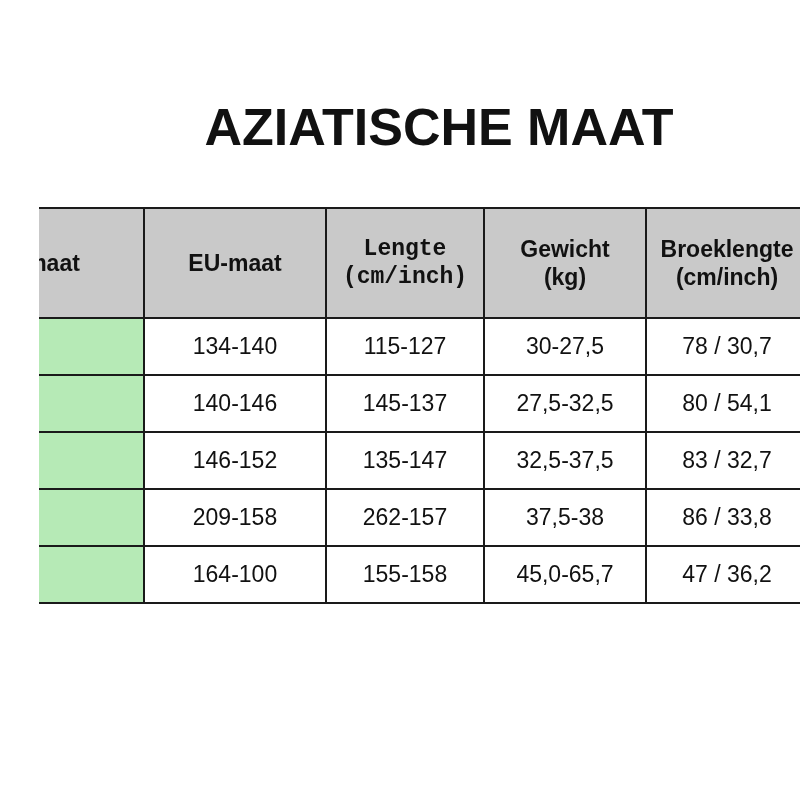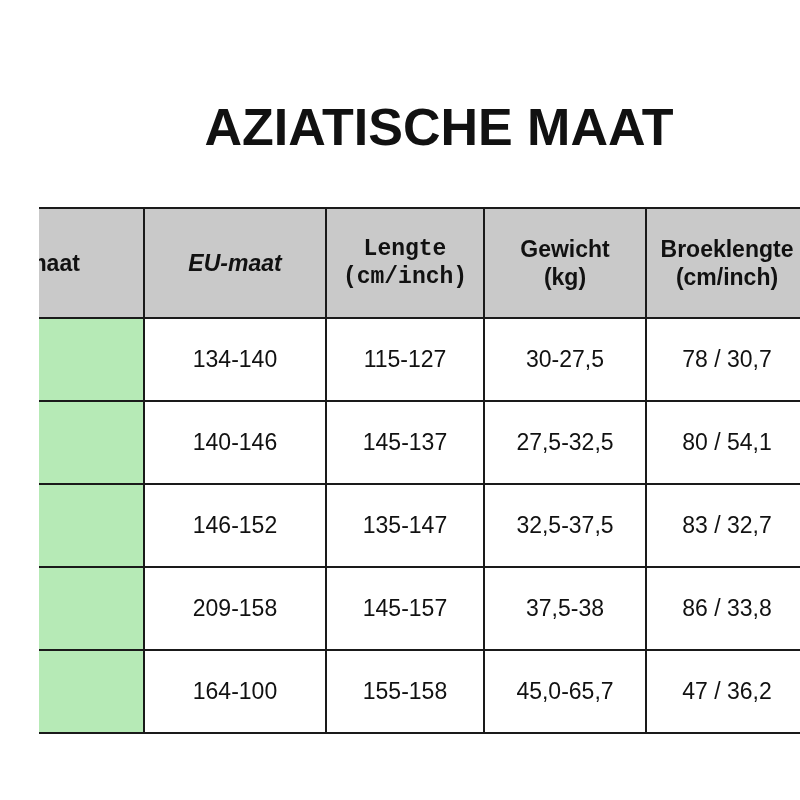--- a/index.html
+++ b/index.html
@@ -63,34 +63,34 @@
     font-weight: bold;
     height: 104px;
     line-height: 1.22;
     padding: 2px 4px;
   }
 
   table.size-table tbody td {
     font-size: 23px;
     font-weight: normal;
     height: 51px;
-    padding: 15px 4px;
+    padding: 2px 4px;
     background: #ffffff;
   }
 
   table.size-table tbody td.asia-col {
     background: #b6eab6;
   }
 
   table.size-table thead th.asia-col {
     background: #c9c9c9;
   }
 
   .col-asia   { width: 172px; }
-  .col-eu     { width: 172px; font-style: italic; }
+  .col-eu     { width: 172px; }
   .col-length { width: 148px; font-family: Liberation Mono, monospace; }
   .col-weight { width: 152px; }
   .col-pant   { width: 152px; }
   .col-chest  { width: 164px; }
 
   .hdr-line { display: block; }
 </style>
 </head>
 <body>
 
@@ -147,21 +147,21 @@
           <td class="asia-col"></td>
           <td>146-152</td>
           <td>135-147</td>
           <td>32,5-37,5</td>
           <td>83 / 32,7</td>
           <td>60,5 /</td>
         </tr>
         <tr>
           <td class="asia-col"></td>
           <td>209-158</td>
-          <td>145-157</td>
+          <td>262-157</td>
           <td>37,5-38</td>
           <td>86 / 33,8</td>
           <td>62,5 /</td>
         </tr>
         <tr>
           <td class="asia-col"></td>
           <td>164-100</td>
           <td>155-158</td>
           <td>45,0-65,7</td>
           <td>47 / 36,2</td>

